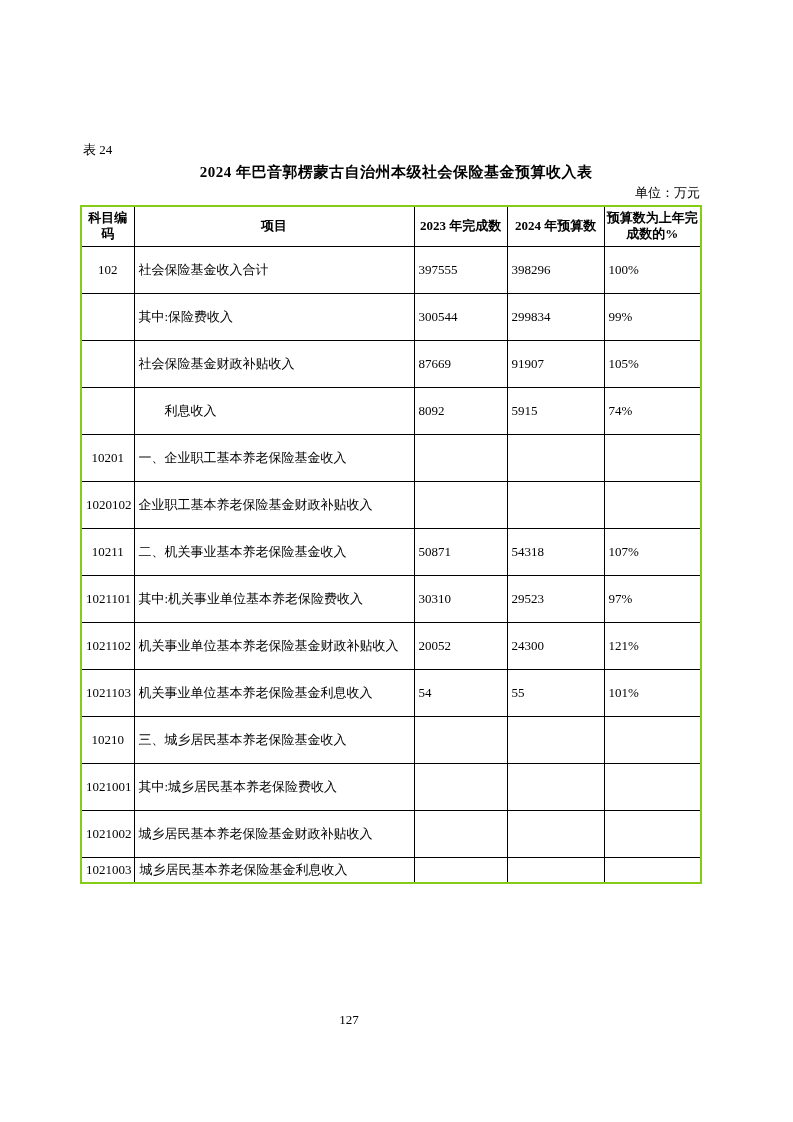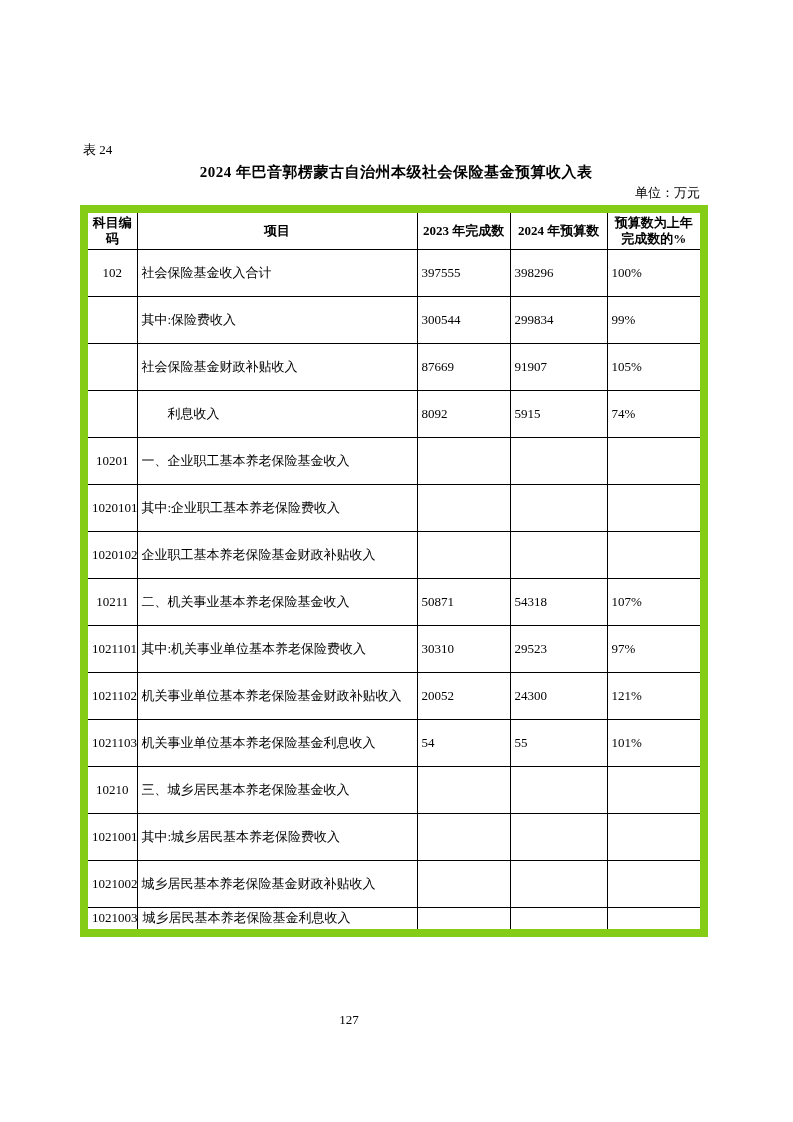--- a/index.html
+++ b/index.html
@@ -19,21 +19,21 @@
     text-align: center; font-size: 15px; font-weight: bold;
     letter-spacing: 0.5px;
   }
   .unit-note {
     position: absolute; left: 80px; top: 184px; width: 620px;
     text-align: right; font-size: 13px;
   }
   table.budget-table {
     position: absolute; left: 80px; top: 205px; width: 620px;
     border-collapse: collapse; table-layout: fixed;
-    font-size: 13px; border: 8px solid #84cc16;
+    font-size: 13px; border: 2px solid #84cc16;
   }
   table.budget-table th, table.budget-table td {
     border: 1px solid #000;
     padding: 0 4px;
     overflow: hidden;
     vertical-align: middle;
   }
   table.budget-table thead tr { height: 40px; }
   table.budget-table thead th {
     font-weight: bold; text-align: center; line-height: 1.25;
@@ -105,27 +105,20 @@
         <td class="num-cell">74%</td>
       </tr>
       <tr>
         <td class="code-cell">10201</td>
         <td class="item-cell">一、企业职工基本养老保险基金收入</td>
         <td class="num-cell"></td>
         <td class="num-cell"></td>
         <td class="num-cell"></td>
       </tr>
       <tr>
-        <td class="code-cell">1020101</td>
-        <td class="item-cell">其中:企业职工基本养老保险费收入</td>
-        <td class="num-cell"></td>
-        <td class="num-cell"></td>
-        <td class="num-cell"></td>
-      </tr>
-      <tr>
         <td class="code-cell">1020102</td>
         <td class="item-cell">企业职工基本养老保险基金财政补贴收入</td>
         <td class="num-cell"></td>
         <td class="num-cell"></td>
         <td class="num-cell"></td>
       </tr>
       <tr>
         <td class="code-cell">10211</td>
         <td class="item-cell">二、机关事业基本养老保险基金收入</td>
         <td class="num-cell">50871</td>

